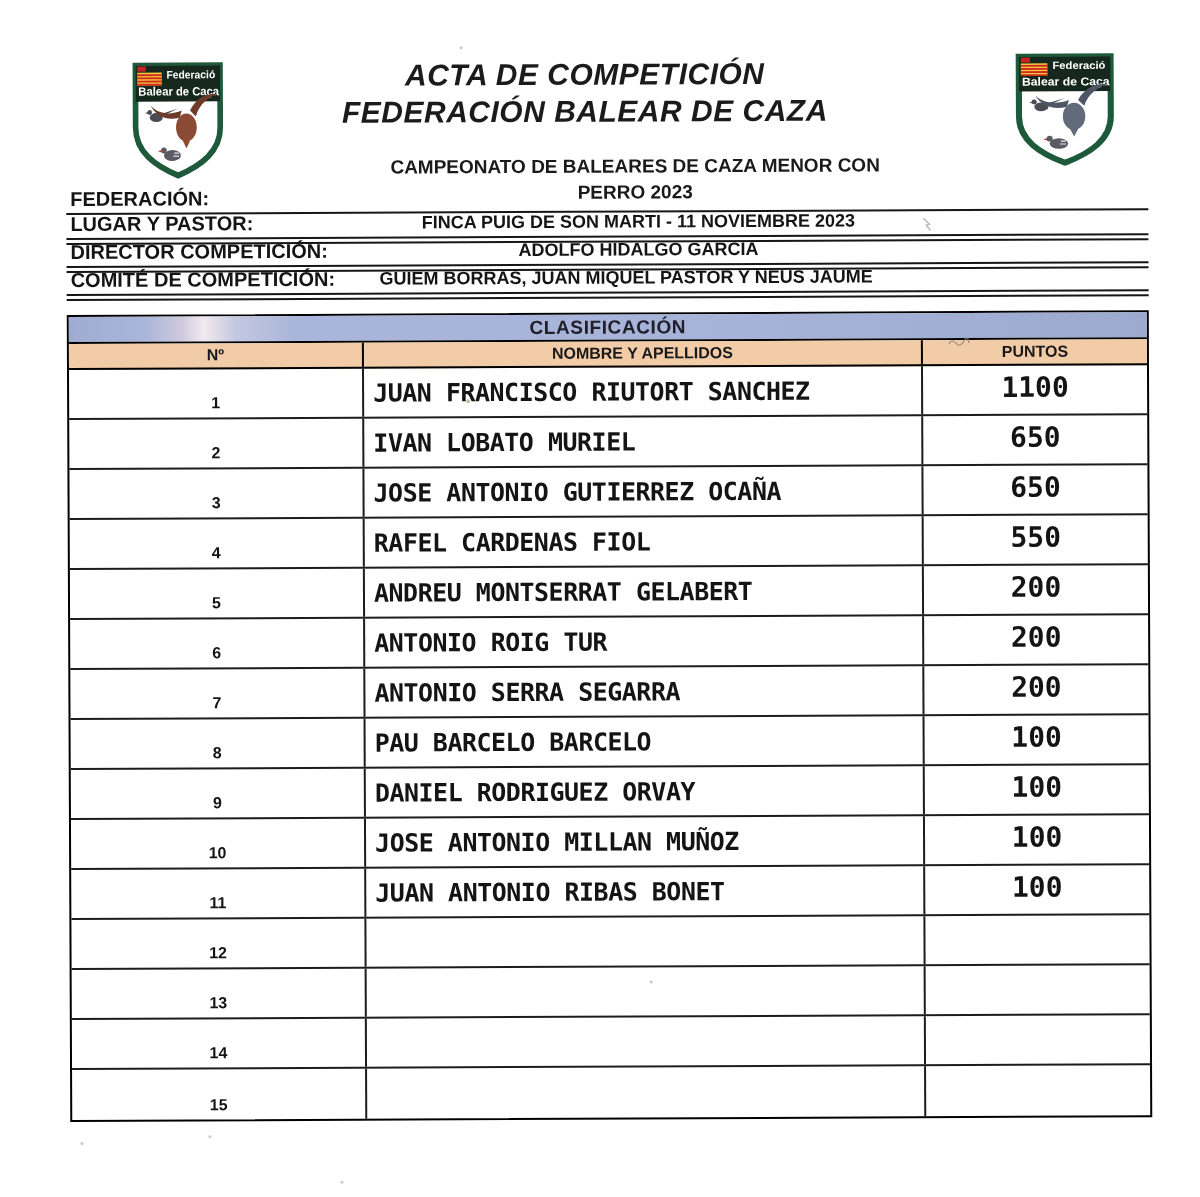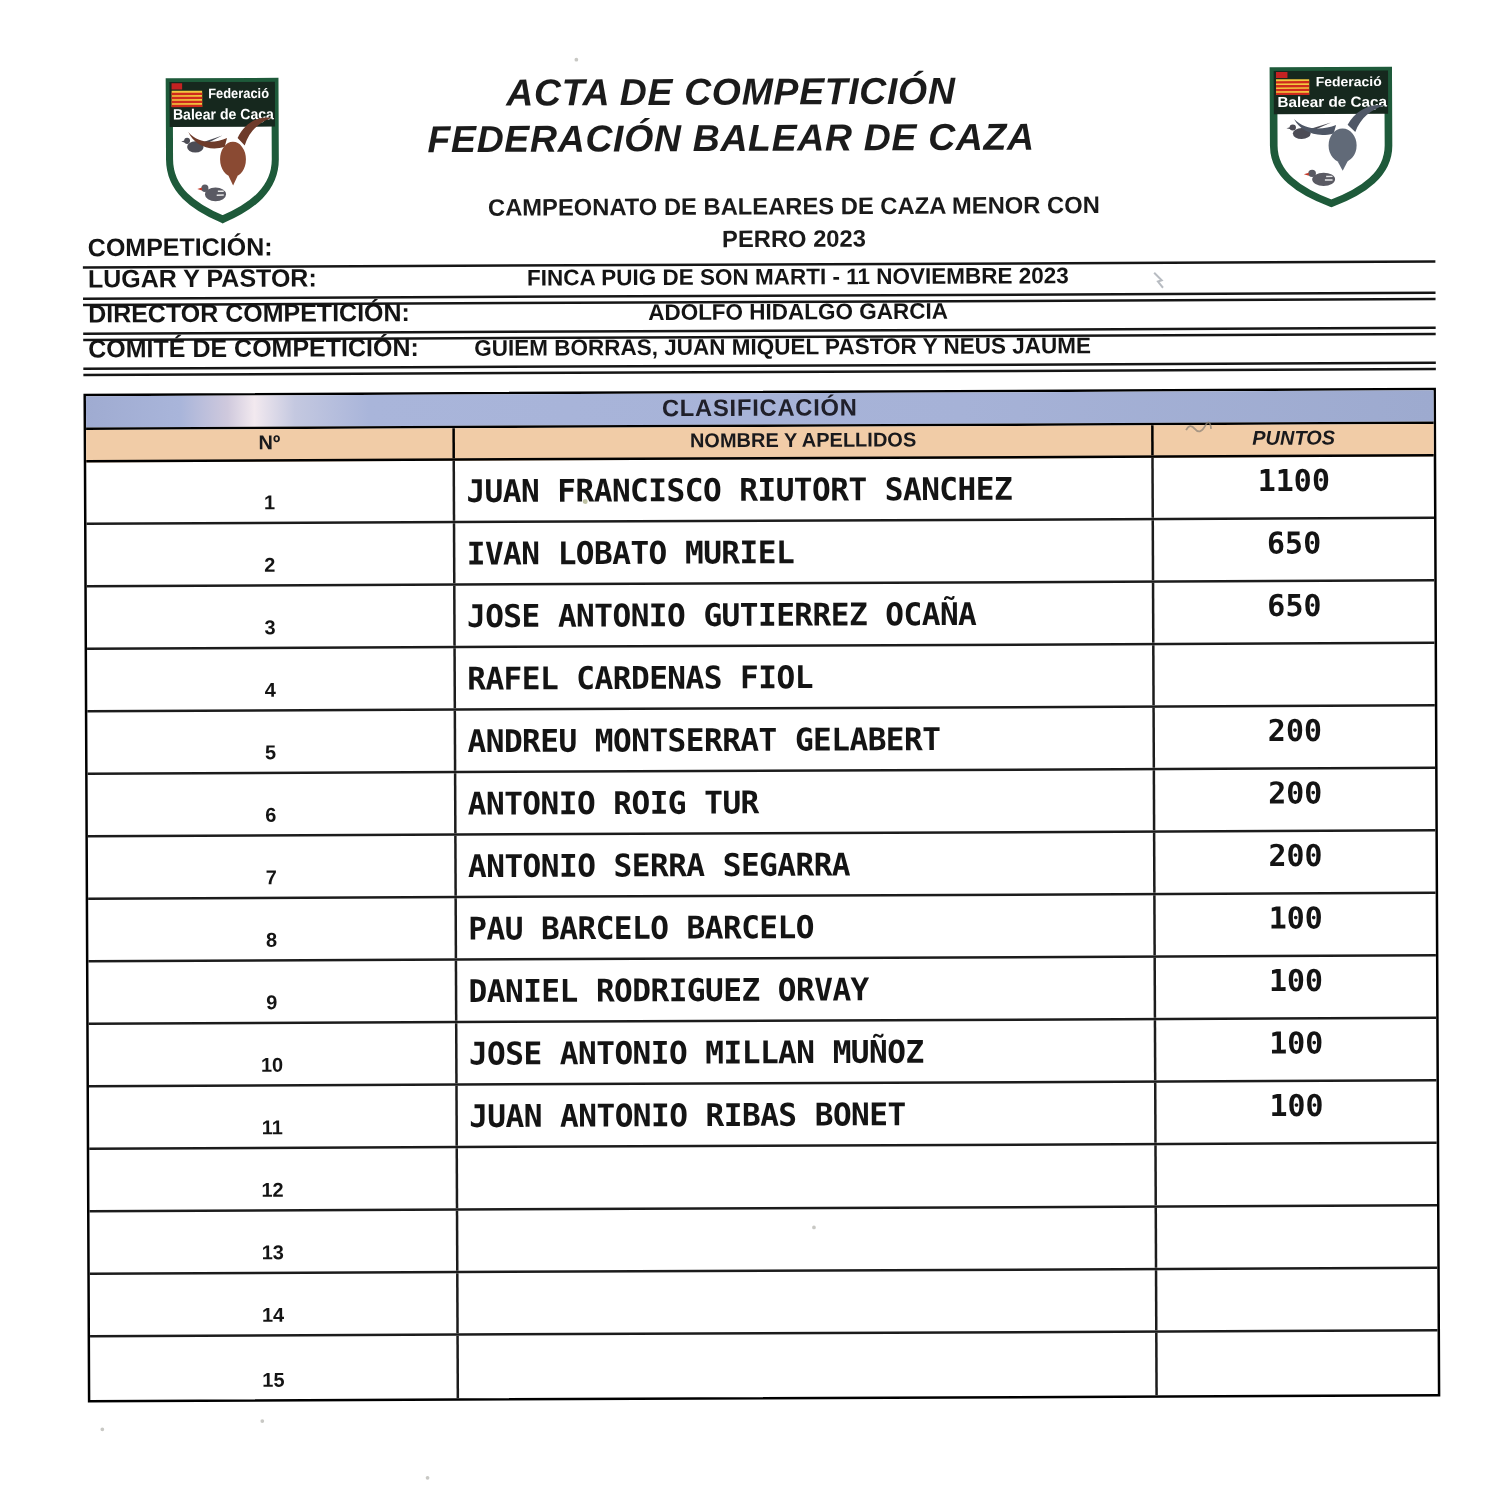--- a/index.html
+++ b/index.html
@@ -42,27 +42,27 @@
   
   .rtable{position:absolute;left:68px;top:315px;width:1082px;border:2px solid #000;box-sizing:border-box;background:#fff;}
   .band{
     height:27px;border-bottom:2px solid #000;box-sizing:border-box;
     display:flex;align-items:center;justify-content:center;
     font-weight:bold;font-size:19px;letter-spacing:.6px;color:#20202a;
     background:linear-gradient(90deg,#9fabd1 0%,#a9b5da 7%,#cfc9dd 10.5%,#f2e9ef 12.5%,#c4c8e0 15.5%,#a9b5da 21%,#a6b2d7 65%,#9daacf 100%);
   }
   .thead{display:grid;grid-template-columns:295px 559px auto;height:26px;border-bottom:2px solid #000;box-sizing:border-box;background:#f1cca7;}
   .thead .hcell{display:flex;align-items:center;justify-content:center;font-weight:bold;font-size:16px;color:#19191c;border-right:2px solid #000;box-sizing:border-box;position:relative;}
-  .thead .hcell:last-child{border-right:none;font-style:italic;}
+  .thead .hcell:last-child{border-right:none;}
   .trow{display:grid;grid-template-columns:295px 559px auto;height:50px;border-bottom:2px solid #1c1c1c;box-sizing:border-box;}
   .trow:last-child{border-bottom:none;}
   .cell{box-sizing:border-box;}
   .c-num{border-right:2px solid #1c1c1c;display:flex;align-items:flex-end;justify-content:center;padding-bottom:5px;font-weight:bold;font-size:16px;}
   .c-name{border-right:2px solid #1c1c1c;display:flex;align-items:center;padding-left:9px;font-family:"DejaVu Sans Mono",monospace;font-weight:bold;font-size:25px;letter-spacing:-.5px;white-space:nowrap;}
-  .c-pts{display:flex;justify-content:center;align-items:flex-start;padding-top:5px;font-family:"DejaVu Sans Mono",monospace;font-weight:bold;font-size:24px;}
+  .c-pts{display:flex;justify-content:center;align-items:flex-start;padding-top:5px;font-family:"DejaVu Sans Mono",monospace;font-weight:bold;font-size:28px;}
 
   
   .mark{position:absolute;pointer-events:none;}
   .speck{position:absolute;background:#9b9b93;border-radius:50%;opacity:.55;}
 </style>
 </head>
 <body>
 
 <div class="sheet">
 
@@ -152,21 +152,21 @@
     <div>ACTA DE COMPETICIÓN</div>
     <div>FEDERACIÓN BALEAR DE CAZA</div>
   </div>
 
   <div class="subtitle-block">
     <div>CAMPEONATO DE BALEARES DE CAZA MENOR CON</div>
     <div>PERRO 2023</div>
   </div>
 
   <div class="frow" id="frow-competicion">
-    <span class="flabel">COMPETICIÓN:</span>
+    <span class="flabel">FEDERACIÓN:</span>
   </div>
   <div class="frow" id="frow-lugar">
     <span class="flabel">LUGAR Y PASTOR:</span>
     <span class="fvalue">FINCA PUIG DE SON MARTI - 11 NOVIEMBRE 2023</span>
   </div>
   <div class="dline" style="top:243px"></div>
   <div class="frow" id="frow-director">
     <span class="flabel">DIRECTOR COMPETICIÓN:</span>
     <span class="fvalue">ADOLFO HIDALGO GARCIA</span>
   </div>
@@ -196,20 +196,21 @@
       <div class="cell c-pts">650</div>
     </div>
     <div class="trow">
       <div class="cell c-num">3</div>
       <div class="cell c-name">JOSE ANTONIO GUTIERREZ OCAÑA</div>
       <div class="cell c-pts">650</div>
     </div>
     <div class="trow">
       <div class="cell c-num">4</div>
       <div class="cell c-name">RAFEL CARDENAS FIOL</div>
+      <div class="cell c-pts">550</div>
     </div>
     <div class="trow">
       <div class="cell c-num">5</div>
       <div class="cell c-name">ANDREU MONTSERRAT GELABERT</div>
       <div class="cell c-pts">200</div>
     </div>
     <div class="trow">
       <div class="cell c-num">6</div>
       <div class="cell c-name">ANTONIO ROIG TUR</div>
       <div class="cell c-pts">200</div>

